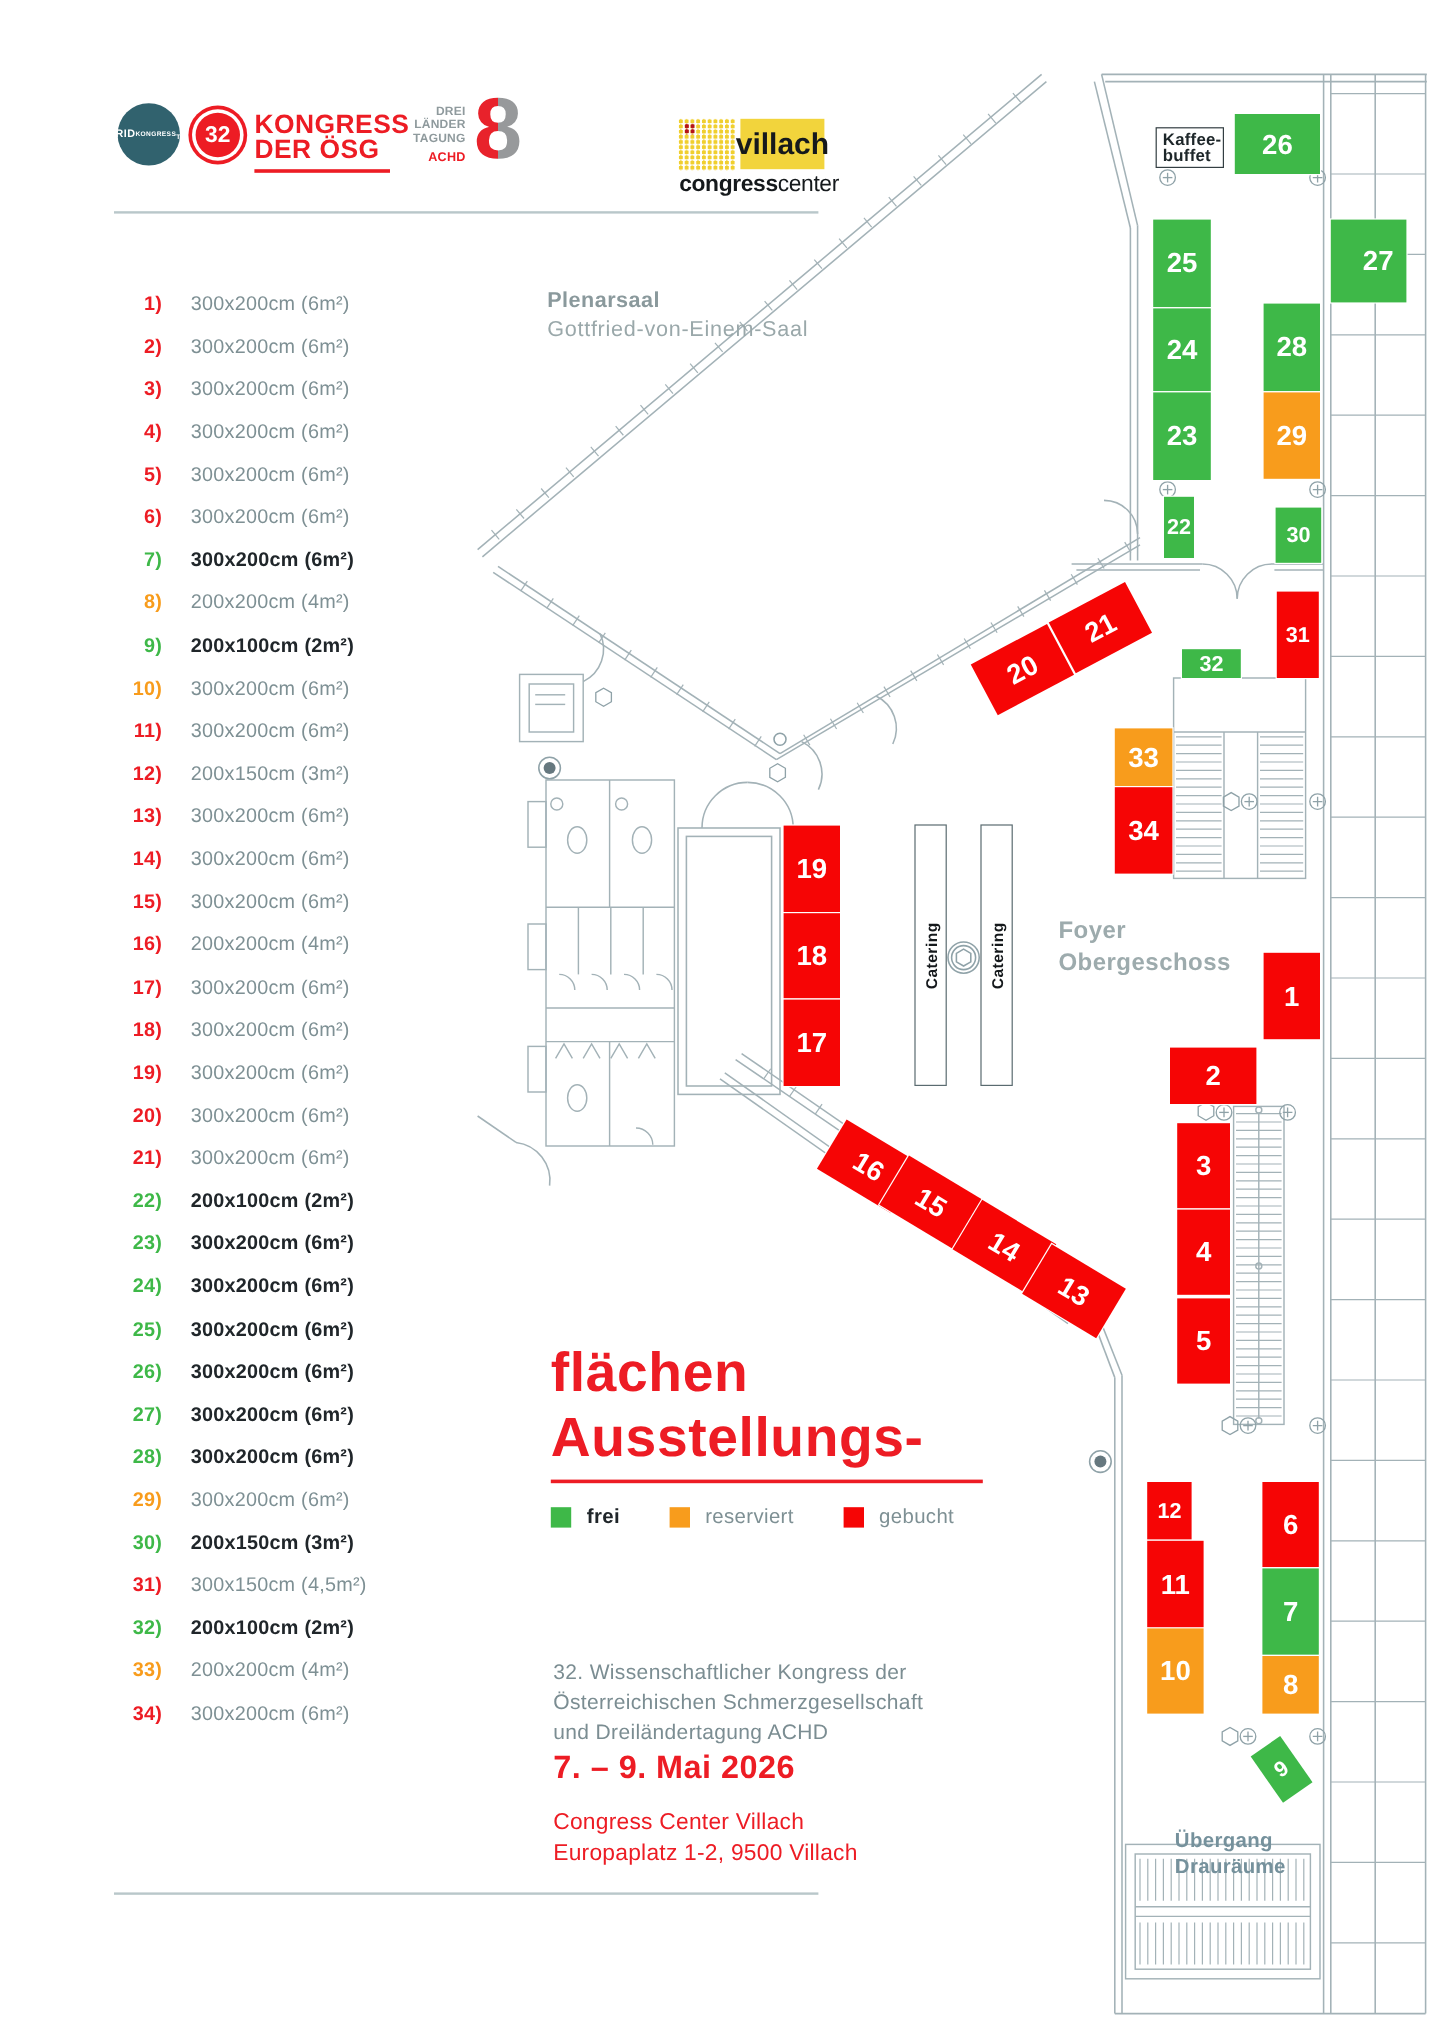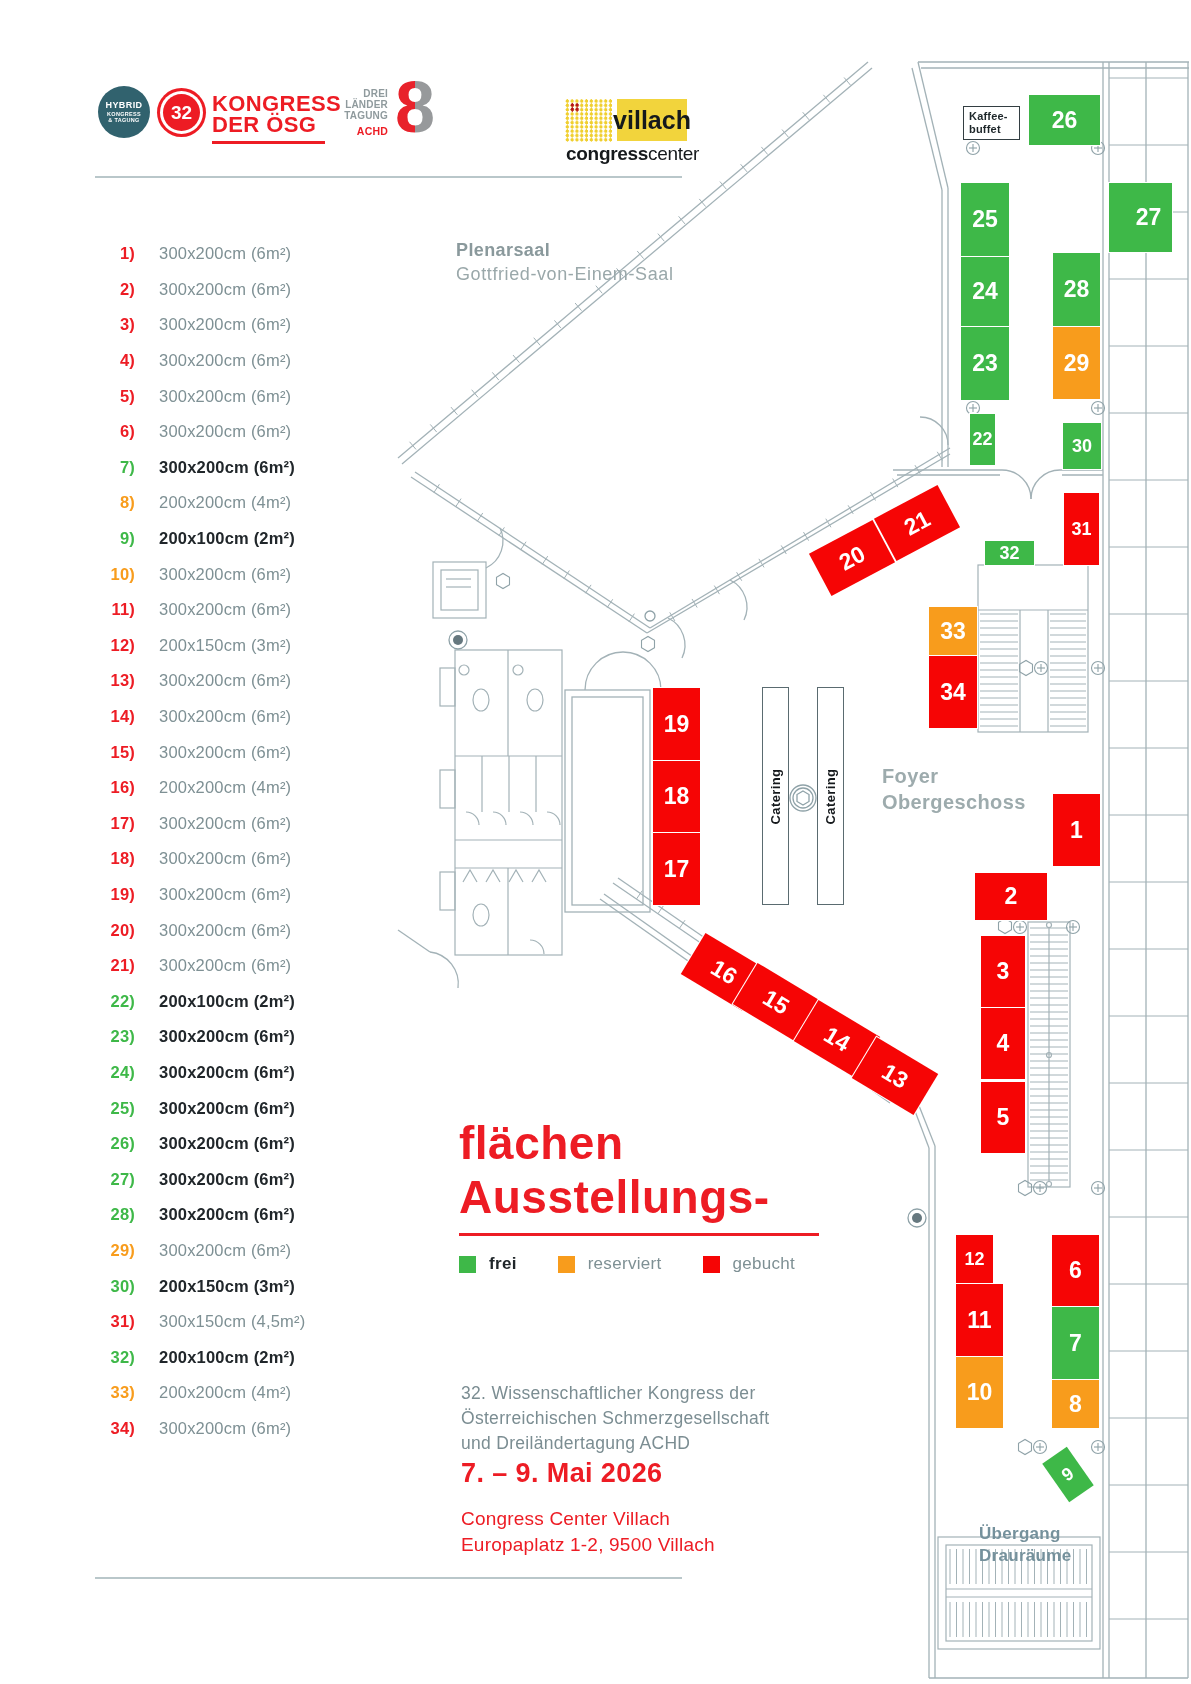--- a/index.html
+++ b/index.html
@@ -4,21 +4,21 @@
 <style>
   :root{
     --frei:#3eb848; --reserviert:#f89c1c; --gebucht:#f60505; --red-text:#ed1c24;
   }
   html,body{margin:0;padding:0;background:#fff;}
   .page{position:relative;width:1191px;height:1684px;background:#fff;overflow:hidden;
         font-family:"Liberation Sans",sans-serif;color:#222;}
 
   
   .hybrid{position:absolute;left:98px;top:86px;width:52px;height:52px;border-radius:50%;
-          background:#31626e;color:#fff;display:flex;flex-direction:column;align-items:center;
+          background:#31626e;color:#fff;display:flex;flex-direction:row;align-items:center;
           justify-content:center;text-align:center;line-height:1.1;}
   .hybrid .l1{font-size:9px;font-weight:800;letter-spacing:.4px;}
   .hybrid .l2,.hybrid .l3{font-size:5.5px;font-weight:600;letter-spacing:.3px;}
   .badge32{position:absolute;left:163px;top:94px;width:37px;height:37px;border-radius:50%;
            background:var(--red-text);color:#fff;font-weight:800;font-size:19px;display:flex;
            align-items:center;justify-content:center;box-shadow:0 0 0 3px #fff,0 0 0 6px var(--red-text);}
   .kongress{position:absolute;left:212px;top:93px;color:var(--red-text);font-weight:800;
             font-size:22px;line-height:21px;letter-spacing:.4px;}
   .kongress .rule{margin-top:6px;height:3px;background:var(--red-text);width:113px;}
   .dreil{position:absolute;left:328px;top:88px;width:60px;text-align:right;color:#8f9a9d;
@@ -55,21 +55,21 @@
          font-weight:800;font-size:23px;box-shadow:0 0 0 1px #fff;}
   .booth.small{font-size:18px;}
   .booth.st-gebucht{background:var(--gebucht);}
   .booth.st-frei{background:var(--frei);}
   .booth.st-reserviert{background:var(--reserviert);}
 
   .plenarsaal{position:absolute;left:456px;top:238px;font-size:18px;line-height:24px;}
   .plenarsaal .t{font-weight:800;color:#8a999c;letter-spacing:.4px;}
   .plenarsaal .s{color:#9aa8aa;letter-spacing:.6px;}
   .kaffee{position:absolute;left:963px;top:106px;width:57px;height:34px;border:1.6px solid #333e42;
-          background:#fff;font-size:11px;font-weight:800;color:#1d2629;line-height:13px;
+          background:#fff;font-size:14px;font-weight:800;color:#1d2629;line-height:13px;
           padding:3px 0 0 5px;box-sizing:border-box;letter-spacing:.2px;}
   .foyer{position:absolute;left:882px;top:763px;font-size:20px;line-height:26px;font-weight:800;
          color:#9dabad;letter-spacing:.4px;}
   .uebergang{position:absolute;left:979px;top:1498px;font-size:17px;line-height:22px;font-weight:600;
          color:#75919c;letter-spacing:.3px;margin-top:25px;}
   .catering{position:absolute;width:27px;height:218px;border:1.3px solid #5a6b70;background:#fff;
             box-sizing:border-box;display:flex;align-items:center;justify-content:center;}
   .catering span{transform:rotate(-90deg);white-space:nowrap;font-size:13px;font-weight:700;color:#15191c;
             letter-spacing:.4px;}
   .catering.c1{left:762px;top:687px;} .catering.c2{left:817px;top:687px;}

